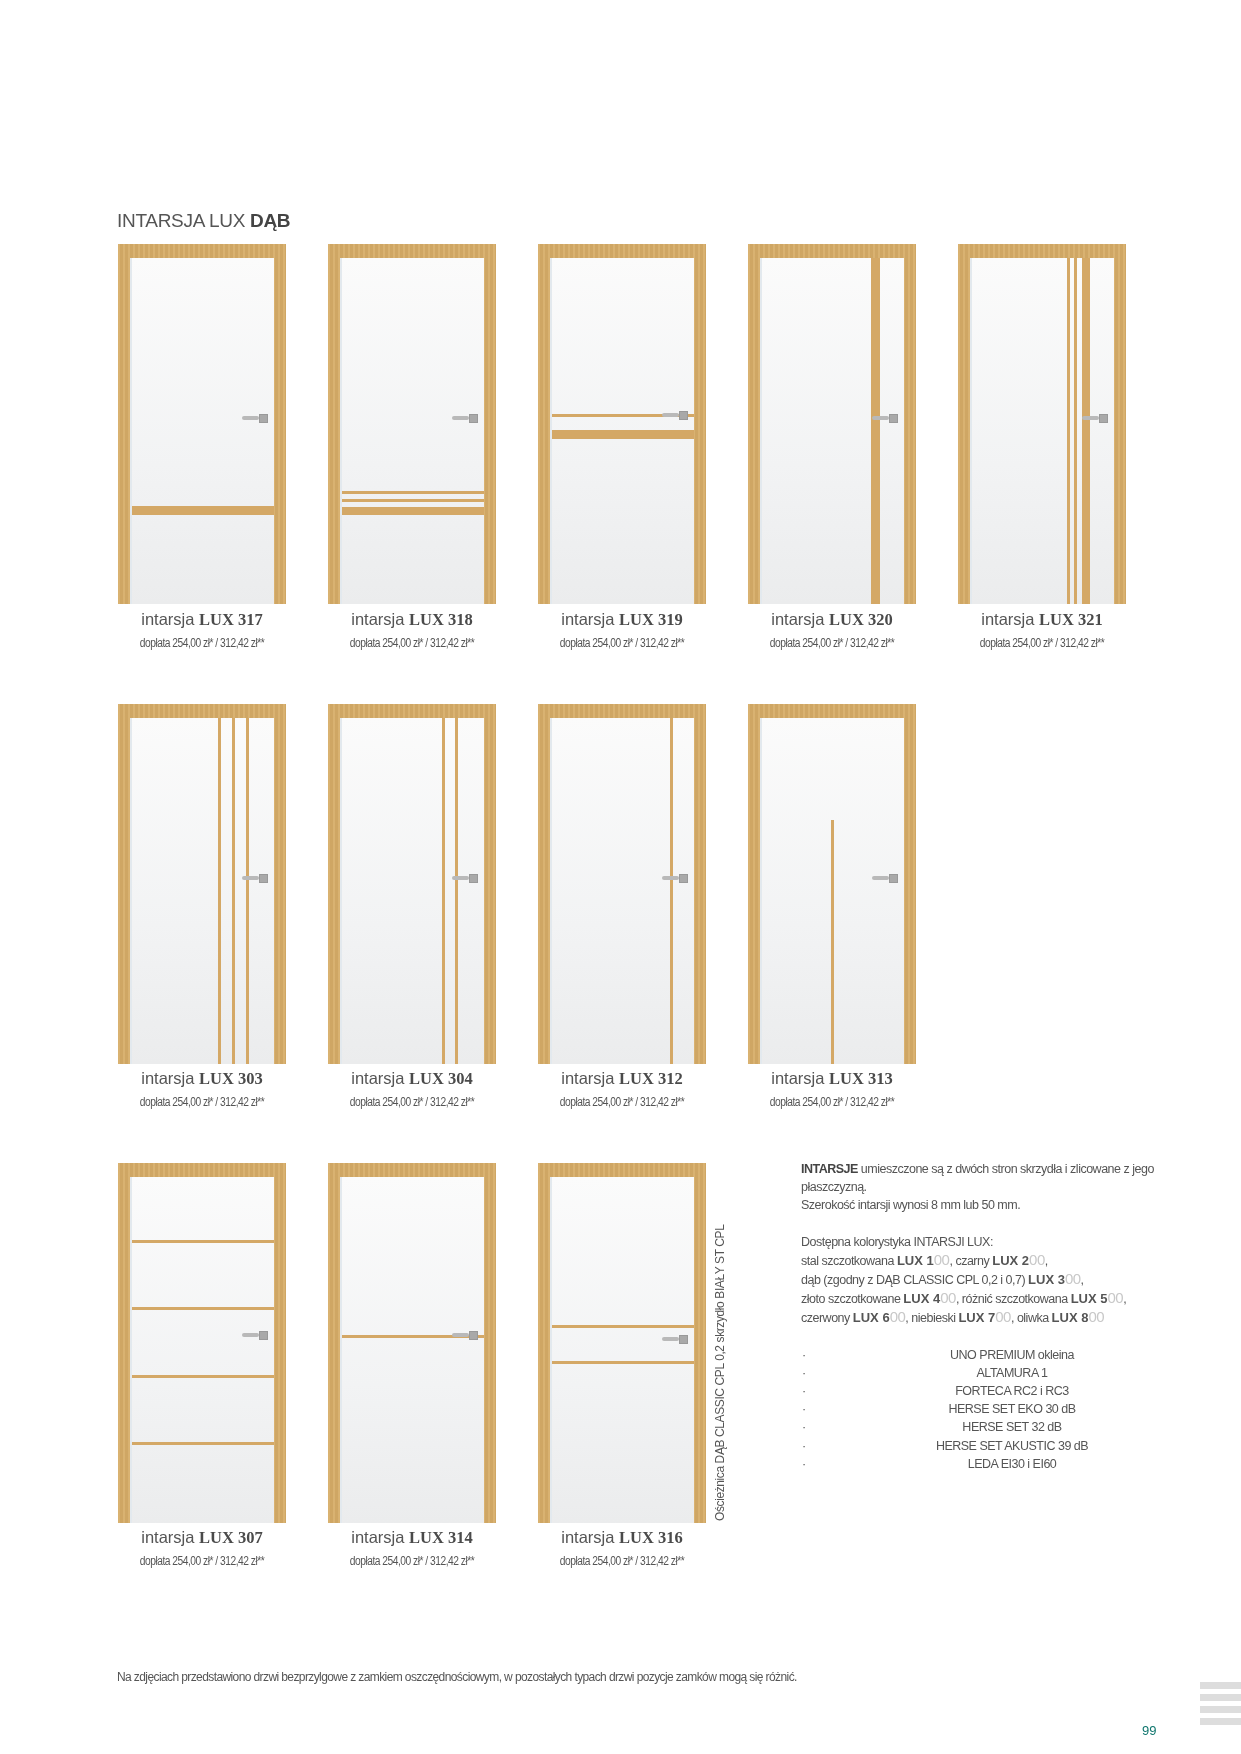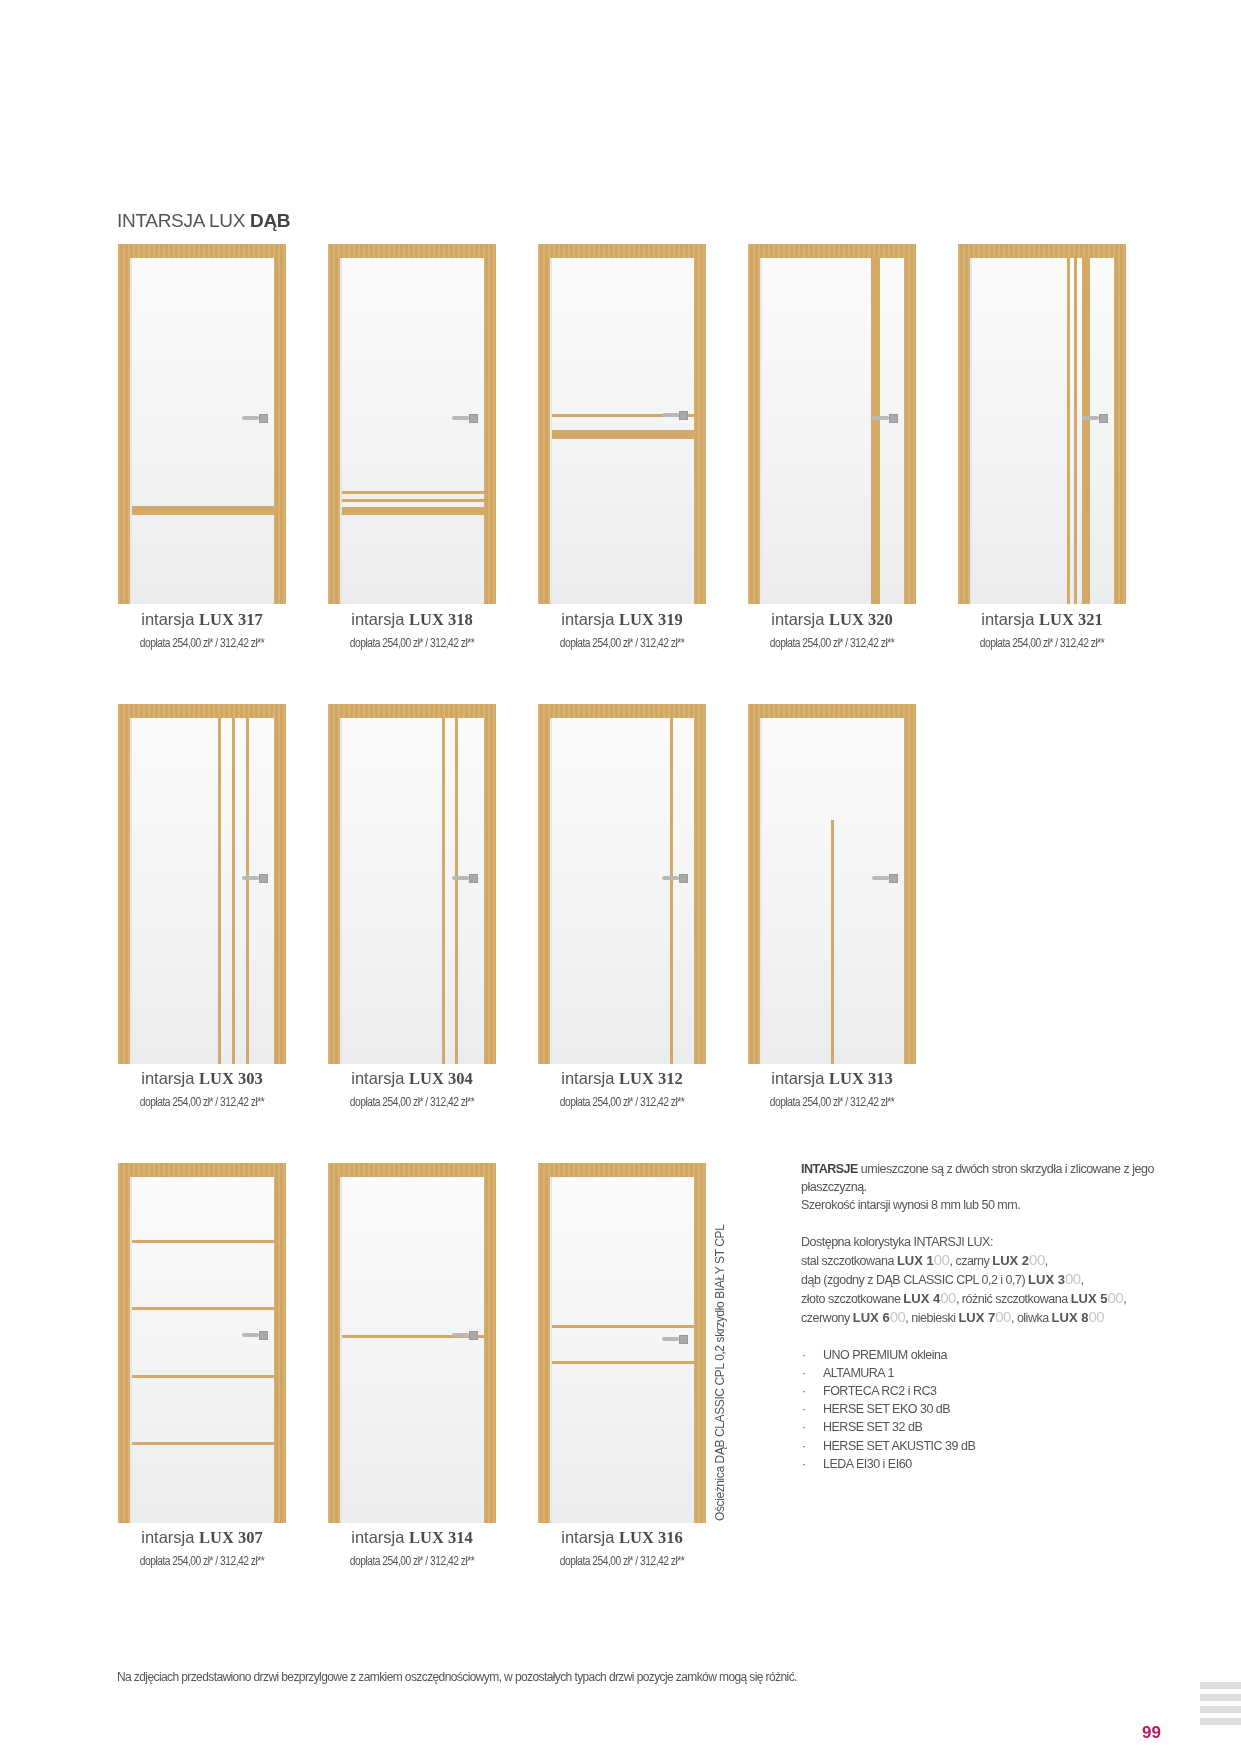--- a/index.html
+++ b/index.html
@@ -21,24 +21,24 @@
   .cap .name{font-size:16.5px;color:#555;}
   .cap .name b{color:#4a4a4a;font-family:Liberation Serif, serif;}
   .cap .price{font-family:"Liberation Sans Narrow","Liberation Sans",sans-serif;font-size:12.5px;color:#555;margin-top:6px;letter-spacing:-0.6px;transform:scaleX(0.82);}
   .vert{position:absolute;left:713px;top:1521px;transform-origin:0 0;transform:rotate(-90deg);
         font-size:12px;white-space:nowrap;color:#555;letter-spacing:-0.4px;}
   .info{position:absolute;left:777px;top:1160px;width:400px;font-size:12.5px;line-height:18.2px;color:#555;letter-spacing:-0.5px;margin-left:24px;}
   .info b{color:#444;}
   .info .big{font-weight:bold;font-size:13px;color:#555;letter-spacing:0;}
   .info .ghost{color:#c8c8c8;font-size:15px;font-weight:normal;}
   .info ul{list-style:none;margin:0;padding:0;}
-  .info li{position:relative;padding-left:22px;}
+  .info li{position:relative;padding-left:22px;text-align:center;}
   .info li:before{content:"·";position:absolute;left:1px;}
   .footnote{position:absolute;left:117px;top:1670px;font-size:12px;color:#555;letter-spacing:-0.6px;}
-  .pagenum{position:absolute;left:1142px;top:1723px;font-size:17px;font-weight:bold;color:#be185d;}
+  .pagenum{position:absolute;left:1142px;top:1723px;font-size:13px;font-weight:normal;color:#0f766e;}
   .stripes{position:absolute;left:1200px;top:1682px;width:41px;}
   .stripes div{height:7px;background:#ddd;margin-bottom:5px;}
 </style>
 </head>
 <body>
 
 <div class="title"><span>INTARSJA LUX </span><b>DĄB</b></div>
 
 <div class="door" style="left:118px;top:244px;">
   <div class="panel">

